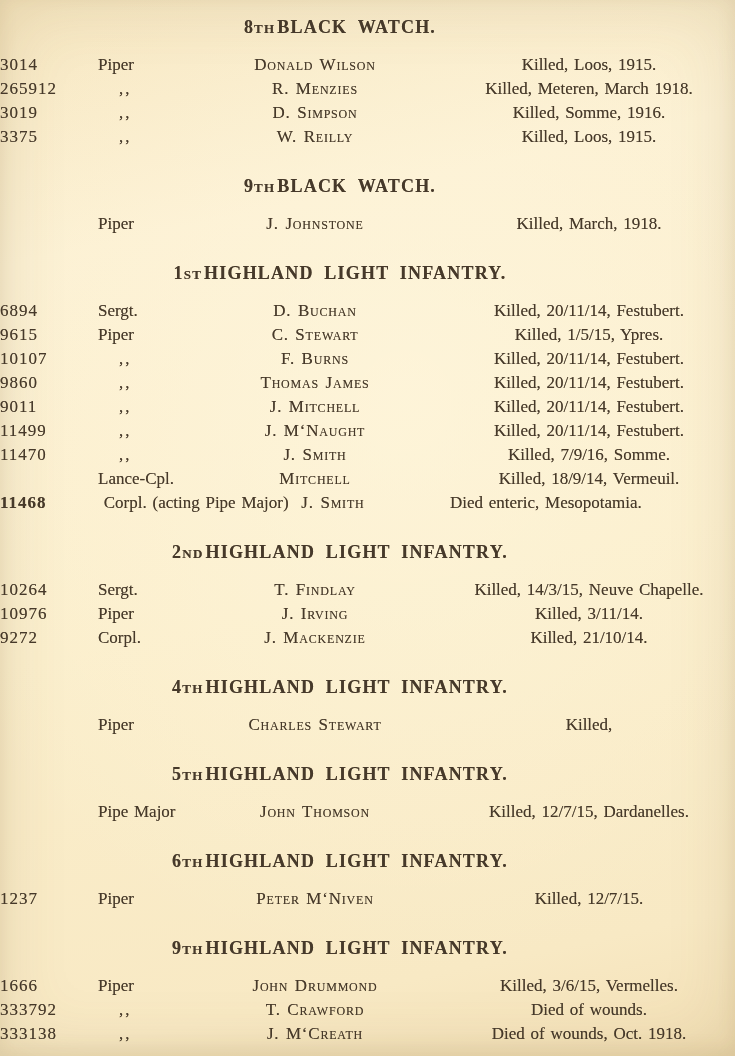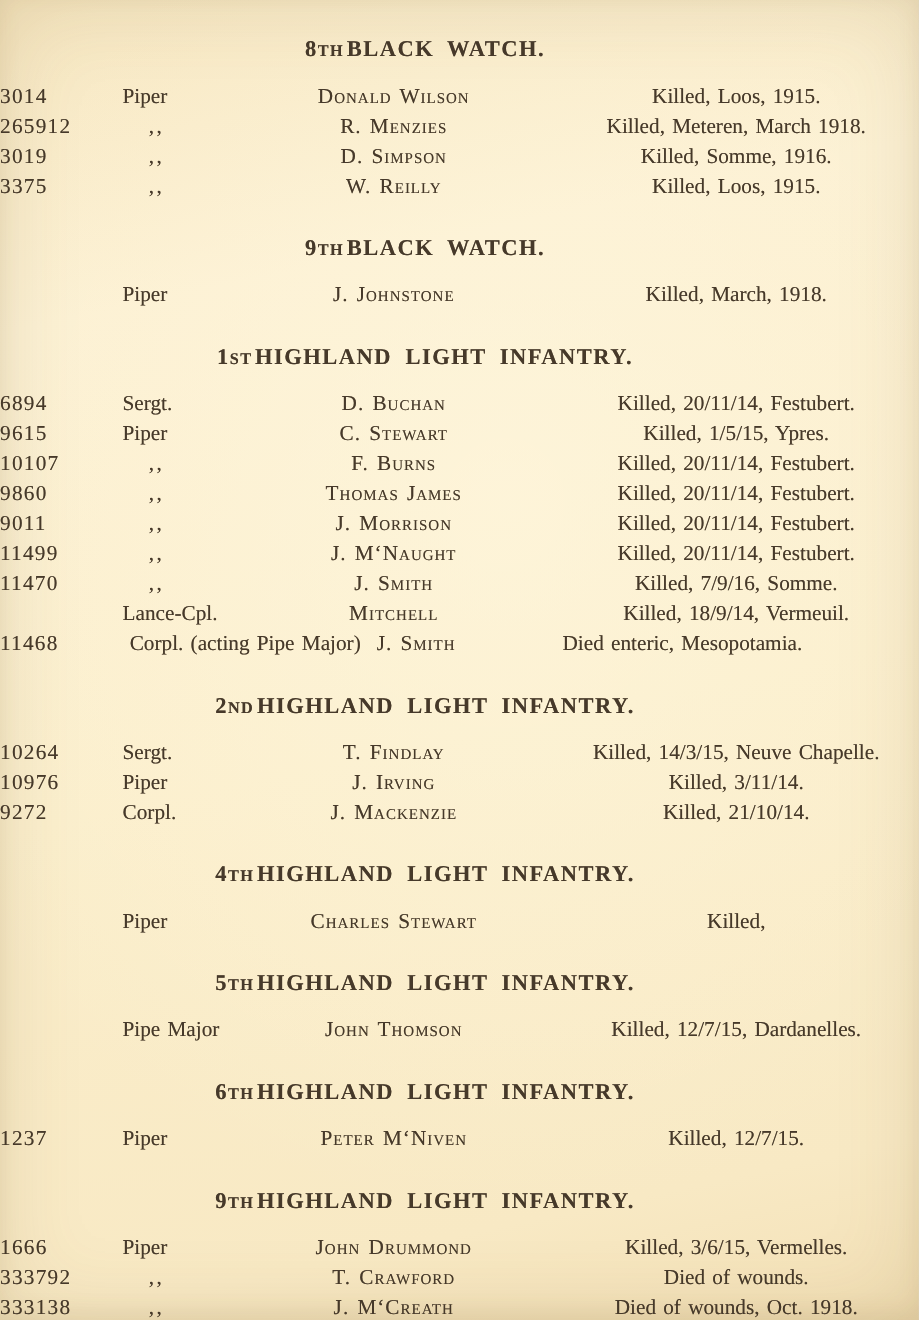--- a/index.html
+++ b/index.html
@@ -19,21 +19,21 @@
     overflow:hidden;
     color:var(--ink);
     background:
       radial-gradient(ellipse 120% 90% at 55% 38%, rgba(255,248,225,.55) 0%, rgba(255,248,225,0) 60%),
       linear-gradient(168deg, #f6e6c0 0%, #fcf0d2 22%, var(--paper) 55%, #f8e9c4 88%, #f3e0b6 100%);
     box-shadow: inset 0 0 70px rgba(122,92,40,.14), inset 0 -6px 18px rgba(122,92,40,.10);
   }
   .content{
     position:absolute;
     inset:0;
-    padding-top:20px;
+    padding-top:8px;
   }
   section.regiment{ margin-top:26px; }
   section.regiment:first-child{ margin-top:8px; }
   h2.title{
     width:680px;
     text-align:center;
     font-size:18px;
     line-height:22px;
     font-weight:600;
     letter-spacing:1.2px;
@@ -63,21 +63,21 @@
   .ditto-row .rank{ padding-left:37px; letter-spacing:2px; }
   .name{
     font-variant:small-caps;
     letter-spacing:.8px;
     white-space:nowrap;
     text-align:center;
   }
   .cas{ white-space:nowrap;text-align:center; }
   
   .row.merged{ display:block; position:relative; }
-  .row.merged .num{ display:inline-block; width:82px; }
+  .row.merged .num{ display:inline-block; width:82px;font-weight:bold; }
   .row.merged .rank{ display:inline; }
   .row.merged .name{ display:inline; margin-left:7px; }
   .row.merged .cas{ position:absolute; left:450px; top:0; }
 </style>
 </head>
 <body>
 
 <div class="page">
   <main class="content">
   <section class="regiment">
@@ -158,21 +158,21 @@
   <div class="row ditto-row">
     <span class="num">9860</span>
     <span class="rank">,,</span>
     <span class="name">Thomas James</span>
     <span class="cas">Killed, 20/11/14, Festubert.</span>
   </div>
 
   <div class="row ditto-row">
     <span class="num">9011</span>
     <span class="rank">,,</span>
-    <span class="name">J. Morrison</span>
+    <span class="name">J. Mitchell</span>
     <span class="cas">Killed, 20/11/14, Festubert.</span>
   </div>
 
   <div class="row ditto-row">
     <span class="num">11499</span>
     <span class="rank">,,</span>
     <span class="name">J. M‘Naught</span>
     <span class="cas">Killed, 20/11/14, Festubert.</span>
   </div>
 

